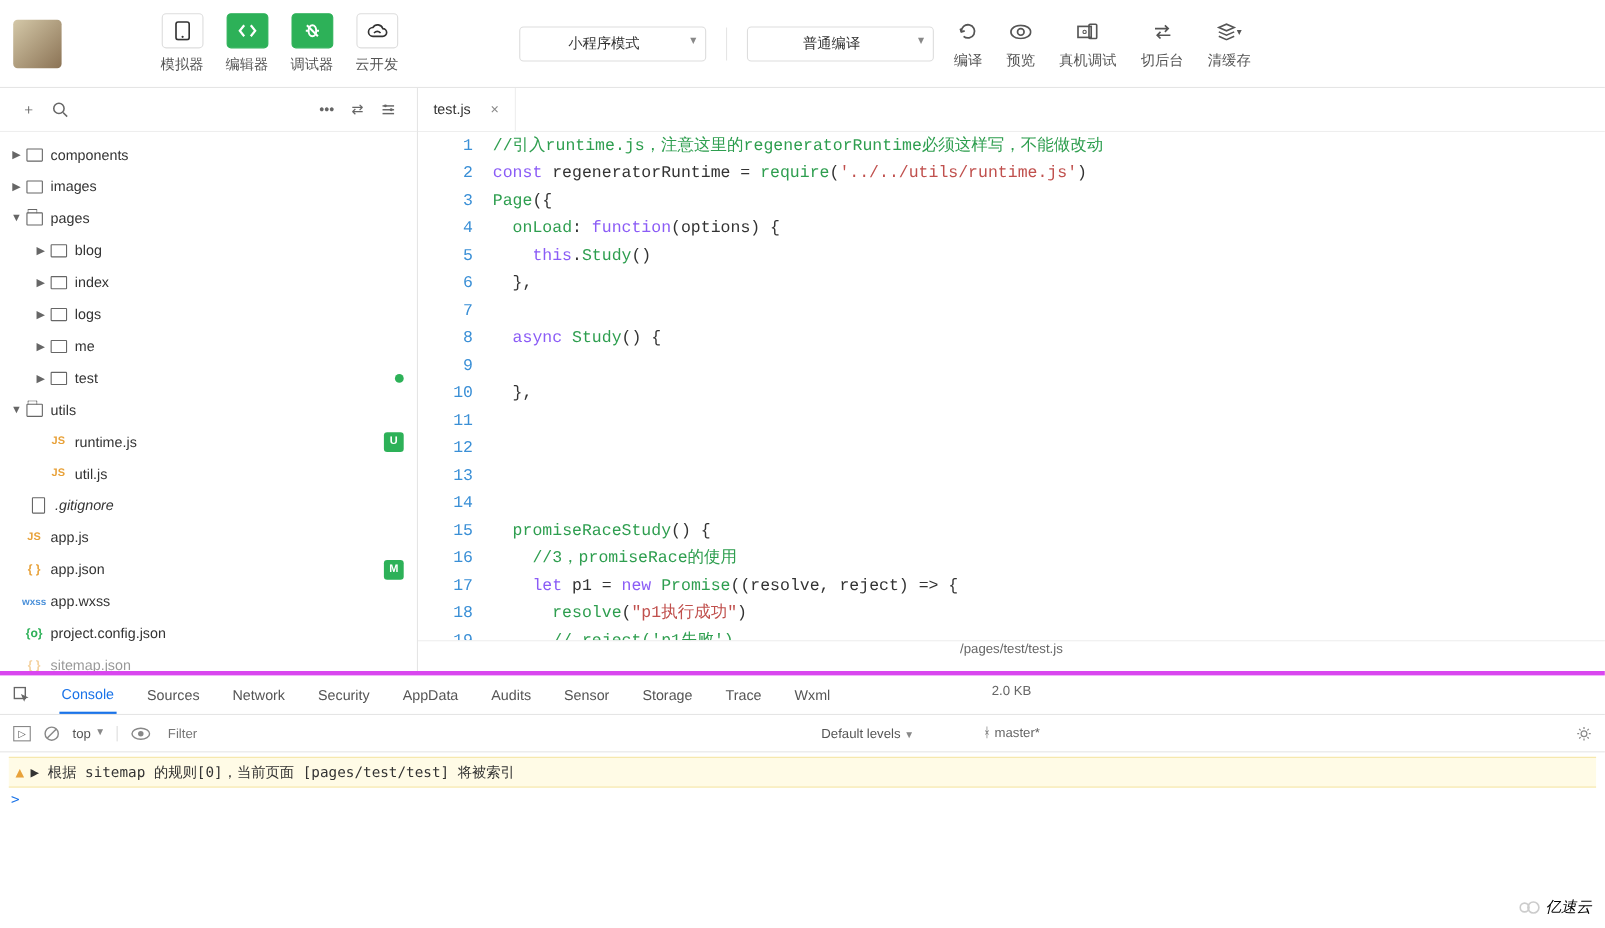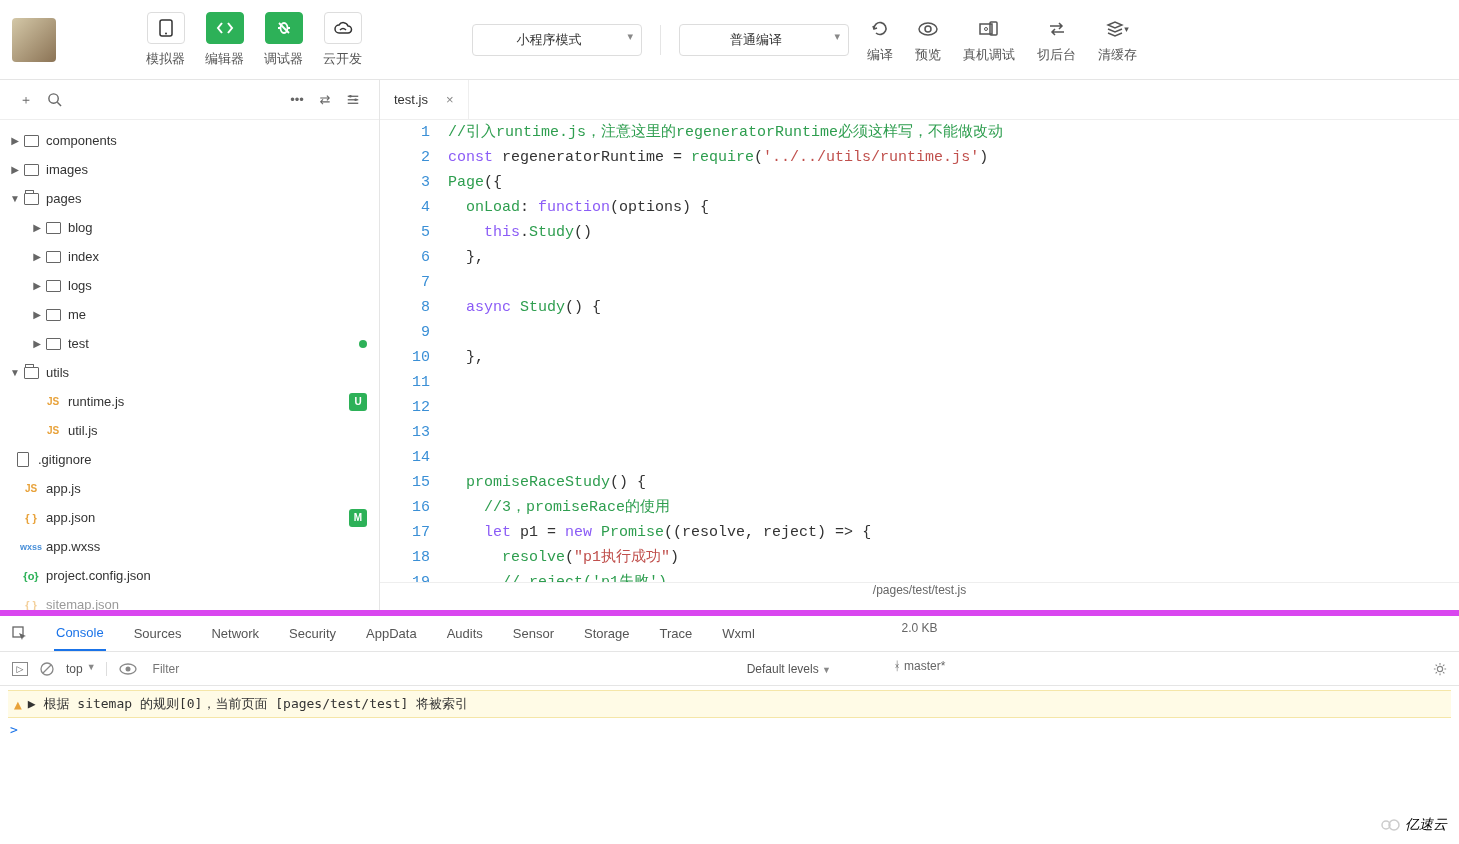--- a/index.html
+++ b/index.html
@@ -44,21 +44,21 @@
 .tab .close { margin-left: 18px; color: #888; cursor: pointer; }
 .code-area { flex: 1; display: flex; overflow: hidden; font-family: Consolas, "Courier New", monospace; font-size: 15px; line-height: 25px; }
 .gutter { width: 68px; text-align: right; padding-right: 18px; color: #3a8fd6; background: #fff; }
 .code { flex: 1; white-space: pre; }
 .c-comment { color: #2e9e4f; }
 .c-keyword { color: #8b5cf6; }
 .c-fn { color: #2e9e4f; }
 .c-str { color: #c0504d; }
 .status-bar { height: 28px; border-top: 1px solid #eee; display: flex; align-items: center; padding: 0 12px; font-size: 12px; color: #666; gap: 24px; flex-direction: column; }
 
-.devtools { border-top: 6px solid #d946ef; }
+.devtools { border-top: 4px solid #d946ef; }
 .dt-tabs { height: 36px; display: flex; align-items: center; padding: 0 12px; gap: 26px; font-size: 13px; color: #555; border-bottom: 1px solid #e5e5e5; }
 .dt-tabs .dtab { cursor: pointer; padding: 0 2px; height: 100%; display: flex; align-items: center; }
 .dt-tabs .dtab.active { color: #1a73e8; border-bottom: 2px solid #1a73e8; }
 .dt-filter { height: 34px; display: flex; align-items: center; padding: 0 12px; border-bottom: 1px solid #e5e5e5; gap: 12px; font-size: 12px; color: #555; }
 .dt-filter input { border: none; outline: none; flex: 1; font-size: 12px; padding: 4px; color: #888; }
 .console-body { padding: 4px 8px; font-family: Consolas, monospace; font-size: 13px; }
 .console-line1 { padding: 3px 0; }
 .console-line2 { background: #fffbe6; border-top: 1px solid #f5e6a8; border-bottom: 1px solid #f5e6a8; padding: 4px 6px; display: flex; align-items: center; gap: 6px; }
 .warn-tri { color: #e8a23a; }
 .prompt-line { color: #1a73e8; padding: 4px 2px; }
@@ -259,21 +259,21 @@
           <span>runtime.js</span>
           <span class="badge u">U</span>
         </div>
         <div class="tree-row" style="padding-left: 30px;">
           <span class="tw"></span>
           <span class="ficon">
             <span class="js-icon">JS</span>
           </span>
           <span>util.js</span>
         </div>
-        <div class="tree-row" style="padding-left: 0;">
+        <div class="tree-row" style="padding-left: 12px; font-style: italic;">
           <span class="tw"></span>
           <span class="ficon">
             <span class="file-icon"></span>
           </span>
           <span>.gitignore</span>
         </div>
         <div class="tree-row" style="padding-left: 8px;">
           <span class="tw"></span>
           <span class="ficon">
             <span class="js-icon">JS</span>

